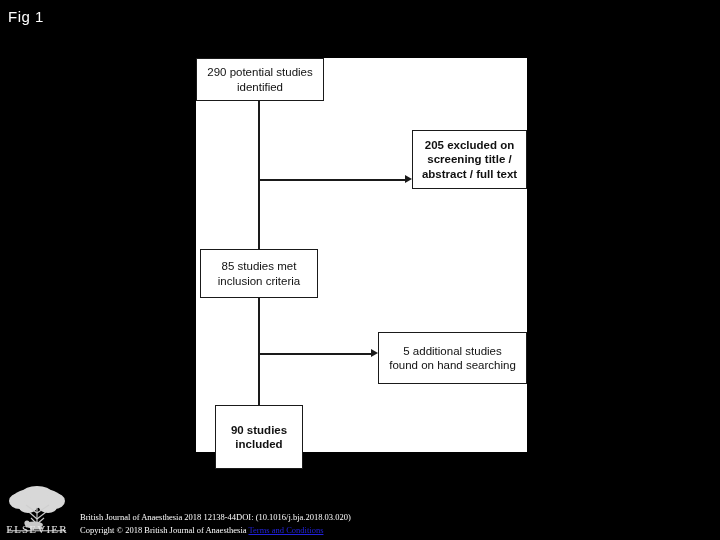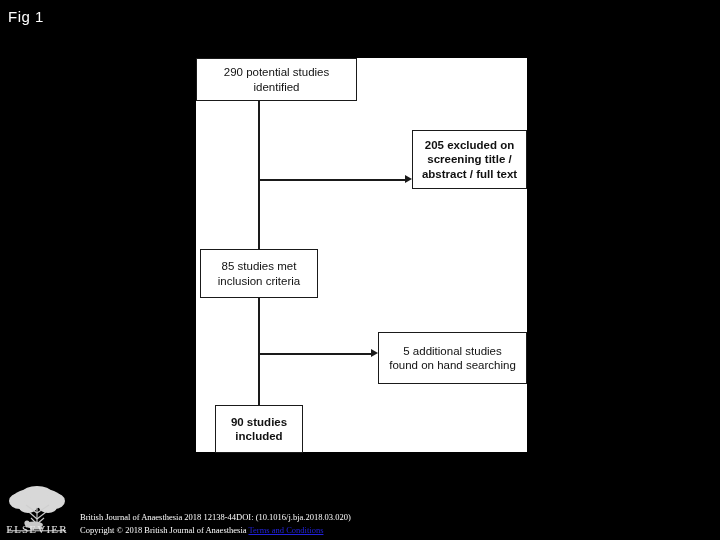--- a/index.html
+++ b/index.html
@@ -42,25 +42,25 @@
     flex-direction: column;
     align-items: center;
     justify-content: center;
     text-align: center;
     line-height: 1.22;
     font-size: 11.5px;
     z-index: 3;
   }
   .flow-box .ln { display: block; white-space: nowrap; }
 
-  #box-identified   { left: 0px;   top: 0px;   width: 161px; height: 43px; }
+  #box-identified   { left: 0px;   top: 0px;   width: 128px; height: 43px; }
   #box-excluded     { left: 216px; top: 72px;  width: 115px; height: 59px; font-weight: bold; }
   #box-inclusion    { left: 4px;   top: 191px; width: 118px; height: 49px; }
   #box-handsearch   { left: 182px; top: 274px; width: 149px; height: 52px; }
-  #box-included     { left: 19px;  top: 347px; width: 88px;  height: 48px; font-weight: bold;}
+  #box-included     { left: 19px;  top: 347px; width: 88px;  height: 64px; font-weight: bold;}
 
   
   .vline {
     position: absolute;
     width: 1.5px;
     background: #1a1a1a;
     z-index: 1;
   }
   .hline {
     position: absolute;

